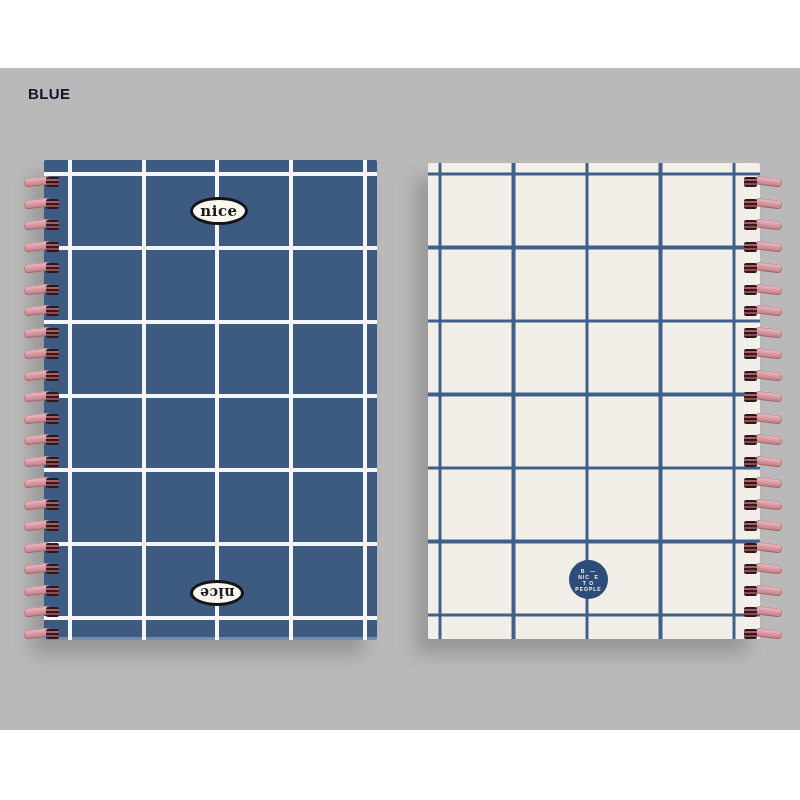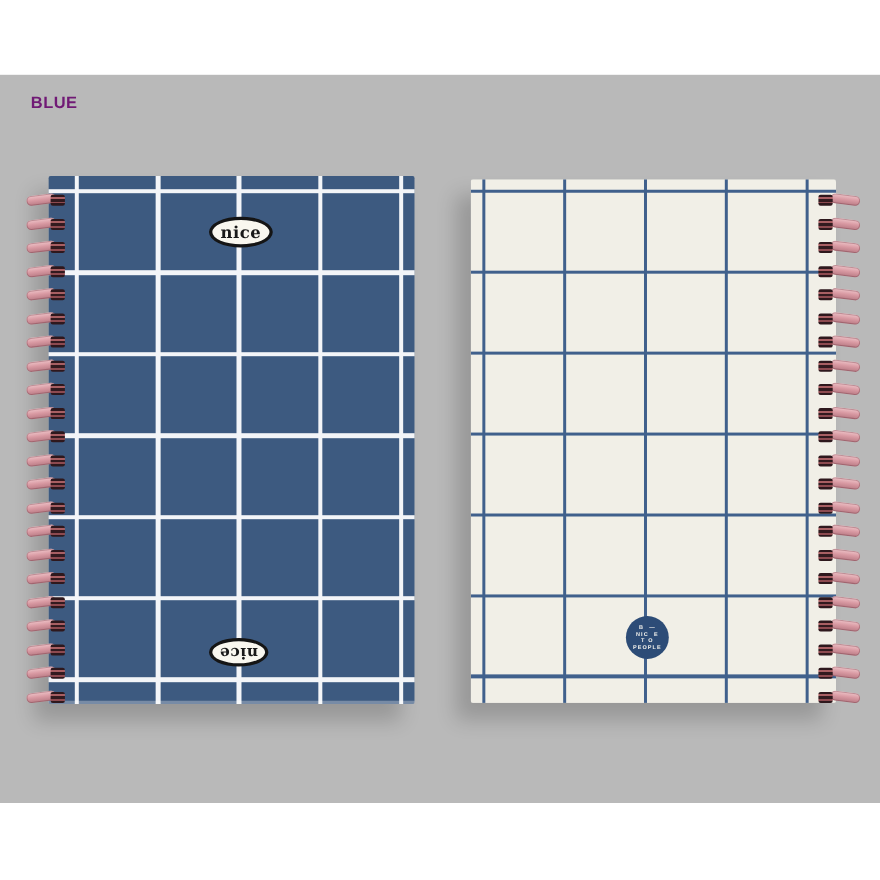--- a/index.html
+++ b/index.html
@@ -1,21 +1,21 @@
 <!DOCTYPE html>
 <html style="--backdrop: #b9b9b9; --cover-blue: #3d5a80; --grid-white: #f3f5f8; --coil-pink: #d99aa3; --cover-cream: #f1efe7; --grid-blue: #40608c; --badge-blue: #2d4c77;"><head>
 <meta charset="utf-8">
 <style>
   html,body{margin:0;padding:0;background:#ffffff;}
   .scene{position:relative;width:800px;height:800px;background:#ffffff;overflow:hidden;
          font-family:"Liberation Sans",sans-serif;}
   .backdrop{position:absolute;left:0;top:68px;width:800px;height:662px;
             background:var(--backdrop,#b9b9b9);}
   .color-label{position:absolute;left:28px;top:85px;font-size:15px;font-weight:bold;
-               letter-spacing:.4px;color:#701a75;}
+               letter-spacing:.4px;color:#0f172a;}
 
   
   .notebook{position:absolute;z-index:1;}
   .notebook.left{left:44px;top:160px;width:333px;height:480px;
                  box-shadow:-13px 15px 18px rgba(0,0,0,.18);border-radius:2px;}
   .cover-left{position:absolute;inset:0;border-radius:2px;
     background-color:var(--cover-blue,#3d5a80);
     background-image:
       repeating-linear-gradient(90deg,var(--grid-white,#f3f5f8) 0 4px,transparent 4px 73.7px),
       repeating-linear-gradient(180deg,var(--grid-white,#f3f5f8) 0 4px,transparent 4px 74px);

